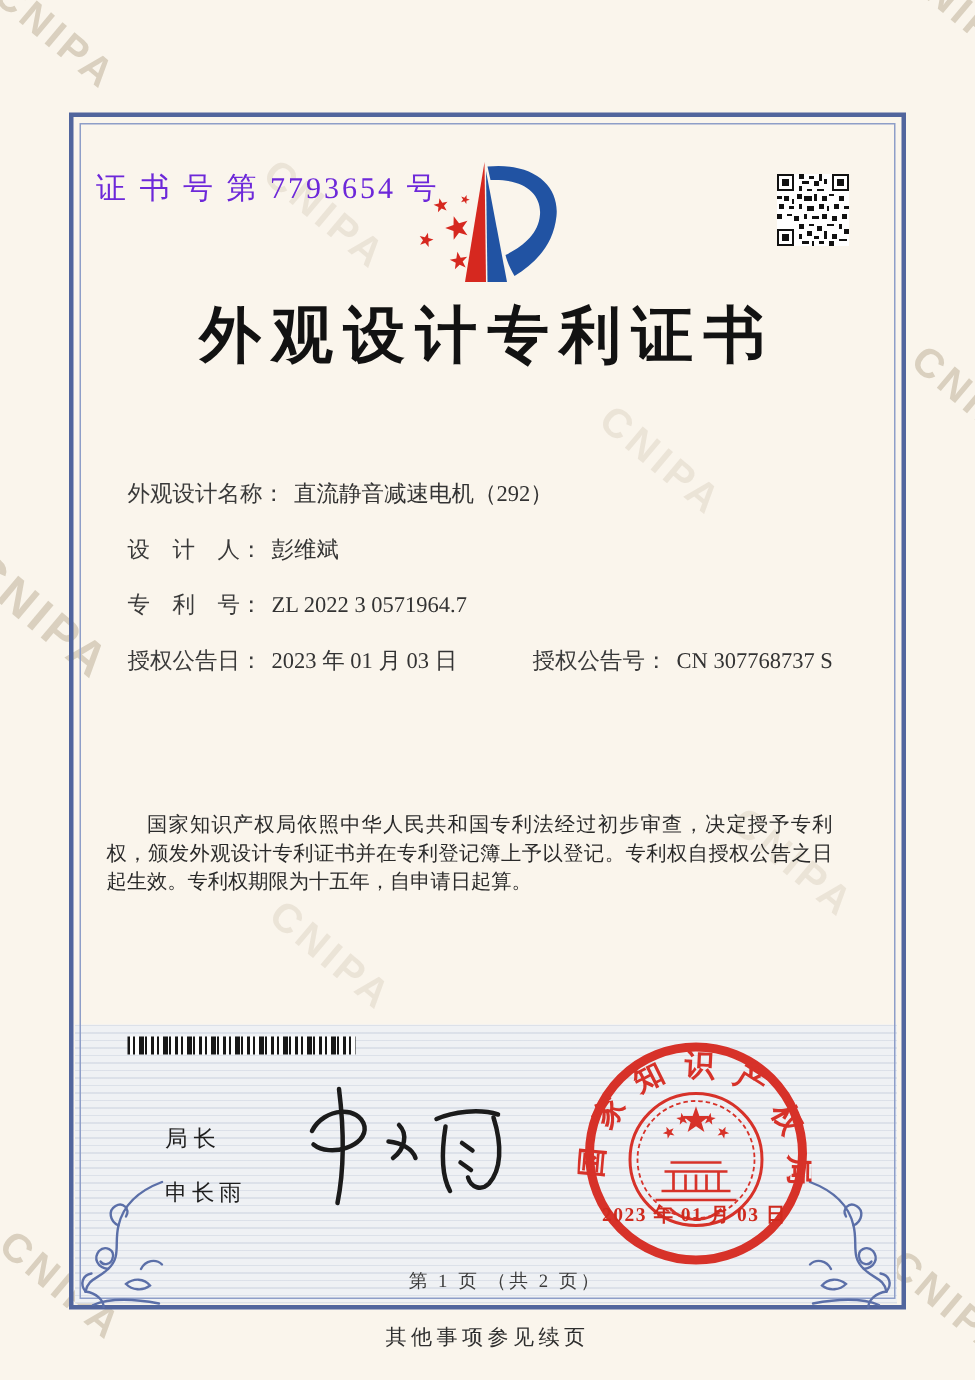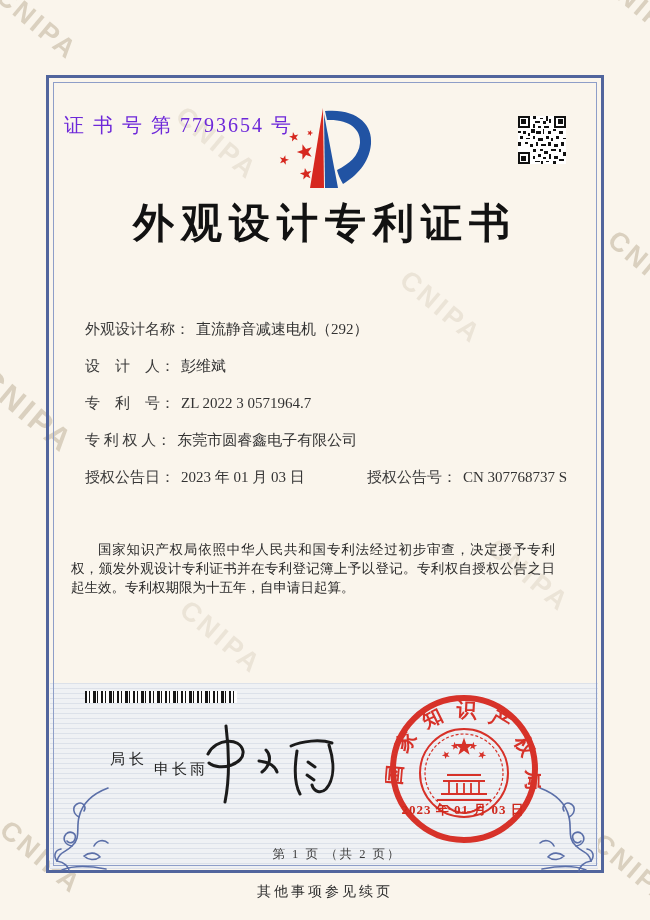--- a/index.html
+++ b/index.html
@@ -30,21 +30,21 @@
   }
   .title{
     position:absolute;left:0;top:196px;width:650px;text-align:center;
     font-size:41px;font-weight:bold;color:#121212;letter-spacing:7px;
   }
   
   .fields{position:absolute;left:85px;top:272px;width:485px;margin-top:48px;}
   .frow{height:24px;margin-bottom:13px;font-size:15px;color:#3a3a3a;position:relative;white-space:nowrap;}
   .frow .lab{color:#3a3a3a;}
   .frow .val{margin-left:6px;color:#333;}
-  .frow .second{position:absolute;left:282px;top:0;}
+  .frow .second{position:absolute;left:270px;top:0;}
   
   .paras{
     position:absolute;left:71px;top:540px;width:484px;
     font-size:13.5px;line-height:19px;color:#2a2a2a;text-align:justify;
   }
   .paras p{margin:0;text-indent:2em;}
   
   .band{
     position:absolute;left:50px;top:683px;width:548px;height:186px;
     background-color:#eff1f4;
@@ -52,21 +52,21 @@
       rgba(122,140,175,0.16) 0px, rgba(122,140,175,0.16) 1px,
       rgba(255,255,255,0) 1px, rgba(255,255,255,0) 5px);
   }
   .barcode{
     position:absolute;left:85px;top:691px;width:152px;height:12px;
     background:repeating-linear-gradient(90deg,
       #161616 0 2px, #fdfdfd 2px 4px, #161616 4px 5px, #fdfdfd 5px 8px,
       #161616 8px 11px, #fdfdfd 11px 12px, #161616 12px 13px, #fdfdfd 13px 16px);
   }
   .signer-title{position:absolute;left:110px;top:750px;font-size:15px;color:#1e1e1e;letter-spacing:4px;font-family:"Liberation Sans",sans-serif;}
-  .signer-name{position:absolute;left:110px;top:760px;font-size:15px;color:#1e1e1e;letter-spacing:3px;font-family:Liberation Serif, serif;margin-left:44px;}
+  .signer-name{position:absolute;left:110px;top:786px;font-size:15px;color:#1e1e1e;letter-spacing:3px;font-family:Liberation Serif, serif;}
   .seal-date{
     position:absolute;left:392px;top:801px;width:142px;text-align:center;
     font-size:13px;font-weight:bold;color:#cf2a1e;letter-spacing:1px;
   }
   .pageinfo{
     position:absolute;left:12px;top:846px;width:650px;text-align:center;
     font-size:12.5px;color:#3c3c3c;letter-spacing:2px;
   }
   .contnote{
     position:absolute;left:0;top:883px;width:650px;text-align:center;
@@ -180,23 +180,20 @@
   <div class="frow">
     <span class="lab">外观设计名称：</span><span class="val">直流静音减速电机（292）</span>
   </div>
   <div class="frow">
     <span class="lab">设　计　人：</span><span class="val">彭维斌</span>
   </div>
   <div class="frow">
     <span class="lab">专　利　号：</span><span class="val">ZL 2022 3 0571964.7</span>
   </div>
   <div class="frow">
-    <span class="lab">专 利 权 人：</span><span class="val">东莞市圆睿鑫电子有限公司</span>
-  </div>
-  <div class="frow">
     <span><span class="lab">授权公告日：</span><span class="val">2023 年 01 月 03 日</span></span>
     <span class="second"><span class="lab">授权公告号：</span><span class="val">CN 307768737 S</span></span>
   </div>
 </div>
 
 <div class="paras">
   <p>国家知识产权局依照中华人民共和国专利法经过初步审查，决定授予专利权，颁发外观设计专利证书并在专利登记簿上予以登记。专利权自授权公告之日起生效。专利权期限为十五年，自申请日起算。</p>
 </div>
 
 <div class="barcode"></div>

